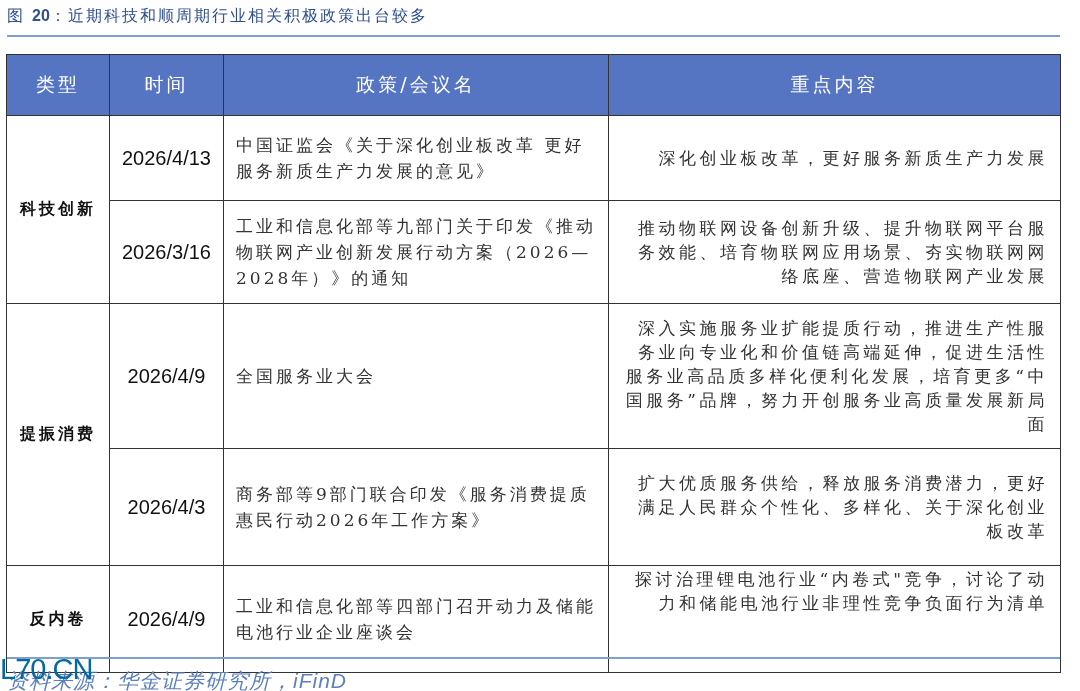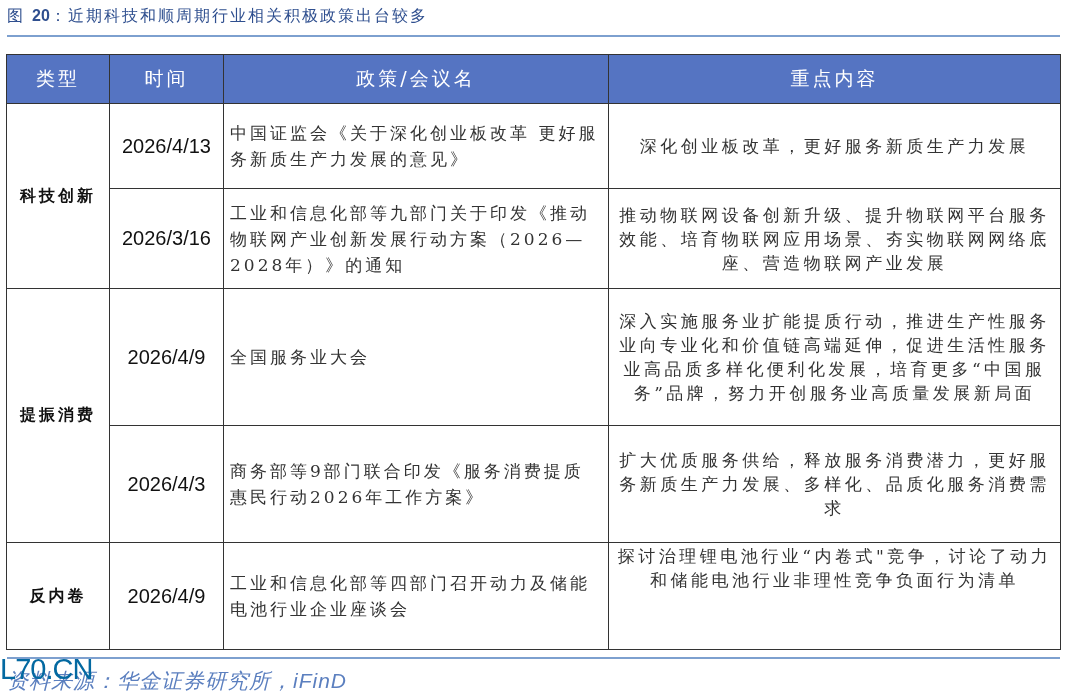--- a/index.html
+++ b/index.html
@@ -6,28 +6,28 @@
   body { width: 1080px; height: 691px; position: relative; overflow: hidden;
          font-family: "DejaVu Sans", sans-serif; color: #222; }
   .fig-title { position: absolute; left: 7px; top: 6px; font-size: 16px; color: #2f4f8f;
                letter-spacing: 2px; white-space: nowrap; }
   .fig-title .num { font-family: "Liberation Sans", sans-serif; font-weight: bold; letter-spacing: 0; }
   .rule { position: absolute; left: 7px; width: 1053px; height: 2px; background: #7da0cf; }
   .rule.top { top: 35px; }
   .rule.bottom { top: 657px; }
   table.policy { position: absolute; left: 6px; top: 54px; width: 1054px; border-collapse: collapse;
                  table-layout: fixed; }
-  table.policy th, table.policy td { border: 1.5px solid #333; padding: 6px; }
+  table.policy th, table.policy td { border: 1.5px solid #333; padding: 12px; }
   table.policy th { background: #5574c2; color: #ffffff; font-weight: normal; font-size: 19px;
                     height: 36px; letter-spacing: 3px; text-align: center; }
   td.type { text-align: center; font-weight: bold; font-size: 16px; letter-spacing: 3px; color: #111; }
   td.date { text-align: center; font-family: "Liberation Sans", sans-serif; font-size: 20px; color: #111; }
   td.name { text-align: left; font-family: "DejaVu Serif", serif; font-size: 17px; line-height: 26px;
             letter-spacing: 3px; color: #333; padding: 0 6px; }
-  td.content { text-align: center; font-family: "DejaVu Serif", serif; font-size: 17px; line-height: 24px;
+  td.content { text-align: right; font-family: "DejaVu Serif", serif; font-size: 17px; line-height: 24px;
                letter-spacing: 3.5px; color: #333; padding: 0 6px; vertical-align: middle; }
   td.content.top { vertical-align: top; padding-top: 1px; }
   .source { position: absolute; left: 7px; top: 667px; font-size: 21px; color: #5b7fbf; font-style: italic;
             white-space: nowrap; letter-spacing: 1px; }
   .source .ifind { font-family: "Liberation Sans", sans-serif; }
   .watermark { position: absolute; left: 0; top: 653px; font-family: "Liberation Sans", sans-serif;
                font-size: 29px; color: #0369a1; letter-spacing: -1px; }
 </style>
 </head>
 <body>
@@ -64,21 +64,21 @@
     </tr>
     <tr style="height:137px">
       <td class="type" rowspan="2">提振消费</td>
       <td class="date">2026/4/9</td>
       <td class="name">全国服务业大会</td>
       <td class="content">深入实施服务业扩能提质行动，推进生产性服务业向专业化和价值链高端延伸，促进生活性服务业高品质多样化便利化发展，培育更多“中国服务”品牌，努力开创服务业高质量发展新局面</td>
     </tr>
     <tr style="height:117px">
       <td class="date">2026/4/3</td>
       <td class="name">商务部等9部门联合印发《服务消费提质惠民行动2026年工作方案》</td>
-      <td class="content">扩大优质服务供给，释放服务消费潜力，更好服务新质生产力发展、多样化、品质化服务消费需求</td>
+      <td class="content">扩大优质服务供给，释放服务消费潜力，更好满足人民群众个性化、多样化、关于深化创业板改革</td>
     </tr>
     <tr style="height:107px">
       <td class="type">反内卷</td>
       <td class="date">2026/4/9</td>
       <td class="name">工业和信息化部等四部门召开动力及储能电池行业企业座谈会</td>
       <td class="content top">探讨治理锂电池行业“内卷式"竞争，讨论了动力和储能电池行业非理性竞争负面行为清单</td>
     </tr>
   </tbody>
 </table>
 

